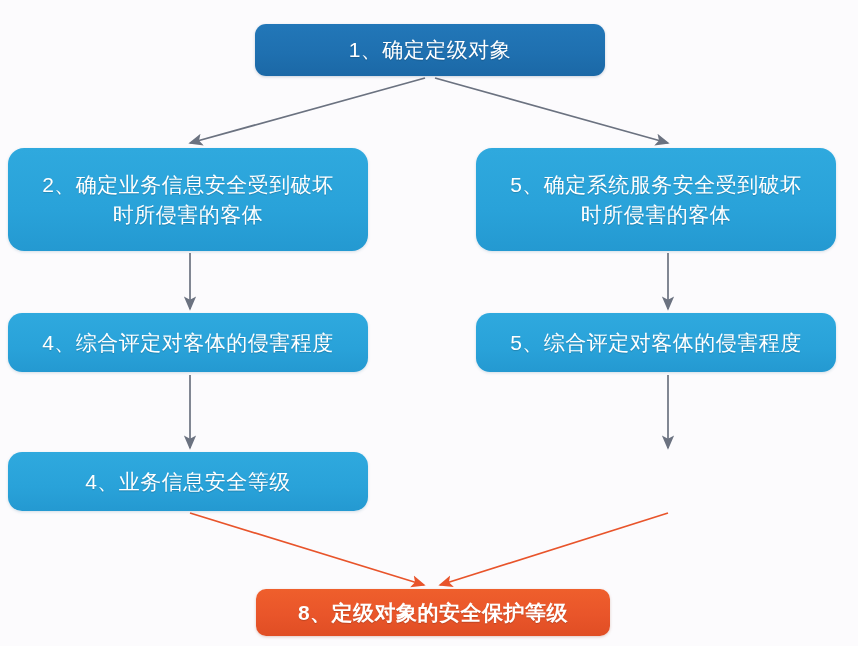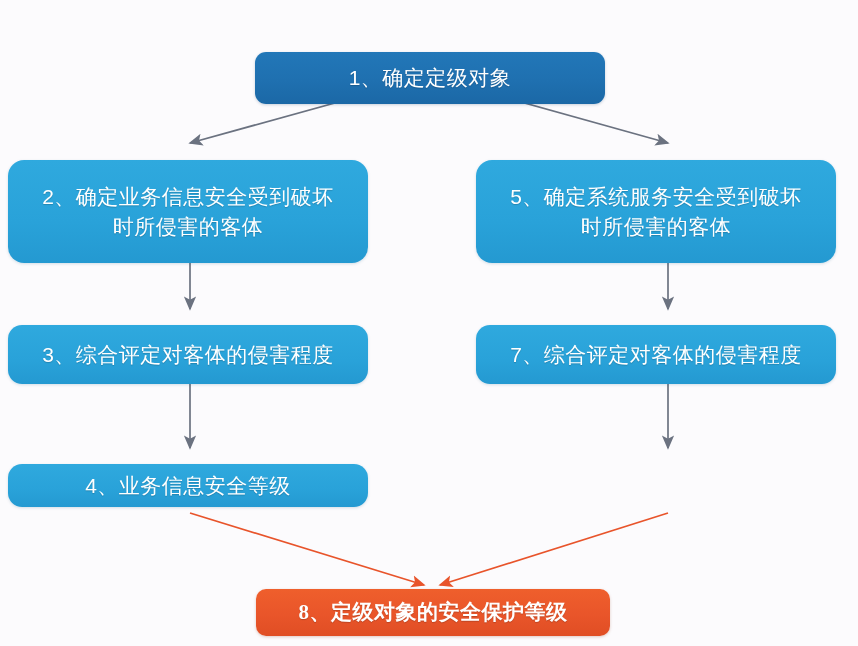--- a/index.html
+++ b/index.html
@@ -50,47 +50,44 @@
   
   .node-root {
     left: 255px;
     top: 24px;
     width: 350px;
     height: 52px;
     background: linear-gradient(180deg, #2277b8 0%, #1f70b0 55%, #1b68a6 100%);
     font-size: 21px;
     border-radius: 11px;
     box-shadow: 0 1px 3px rgba(20,60,100,0.22);
-    margin-top: 28px;
   }
 
   
   .node-blue {
     background: linear-gradient(180deg, #2fa9de 0%, #29a2d9 60%, #2499d1 100%);
     box-shadow: 0 1px 3px rgba(20,90,130,0.18);
-    margin-top: 12px;
   }
   .row-a { top: 148px; height: 103px; font-size: 21px; border-radius: 16px; }
   .row-b { top: 313px; height: 59px;  font-size: 21px; border-radius: 14px; }
-  .row-c { top: 452px; height: 43px;  font-size: 21px; border-radius: 14px; }
+  .row-c { top: 452px; height: 59px;  font-size: 21px; border-radius: 14px; }
   .col-left  { left: 8px;   width: 360px; }
   .col-right { left: 476px; width: 360px; }
 
   
   .node-result {
     left: 256px;
     top: 589px;
     width: 354px;
     height: 47px;
     background: linear-gradient(180deg, #ef5f2c 0%, #e9552a 55%, #e04e24 100%);
     font-size: 21px;
     font-weight: bold;
     border-radius: 10px;
     box-shadow: 0 1px 3px rgba(140,50,20,0.25);
-    font-family: Liberation Serif, serif;
   }
 </style>
 </head>
 <body>
 
 <div id="diagram">
 
   <svg id="connector-layer" width="858" height="646" viewBox="0 0 858 646" xmlns="http://www.w3.org/2000/svg">
     <defs>
       <marker id="arrow-gray" markerWidth="9" markerHeight="9" refX="7.4" refY="4" orient="auto" markerUnits="strokeWidth">
@@ -121,34 +118,34 @@
   <div class="node node-root">
     <span class="node-text">1、确定定级对象</span>
   </div>
 
   <div class="node node-blue row-a col-left">
     <span class="node-text">2、确定业务信息安全受到破坏
 时所侵害的客体</span>
   </div>
 
   <div class="node node-blue row-b col-left">
-    <span class="node-text">3、综合评定对客体的侵害程度</span>
+    <span class="node-text">4、综合评定对客体的侵害程度</span>
   </div>
 
   <div class="node node-blue row-c col-left">
     <span class="node-text">4、业务信息安全等级</span>
   </div>
 
   <div class="node node-blue row-a col-right">
     <span class="node-text">5、确定系统服务安全受到破坏
 时所侵害的客体</span>
   </div>
 
   <div class="node node-blue row-b col-right">
-    <span class="node-text">7、综合评定对客体的侵害程度</span>
+    <span class="node-text">5、综合评定对客体的侵害程度</span>
   </div>
 
 
   <div class="node node-result">
     <span class="node-text">8、定级对象的安全保护等级</span>
   </div>
 
 </div>
 
 </body></html>

